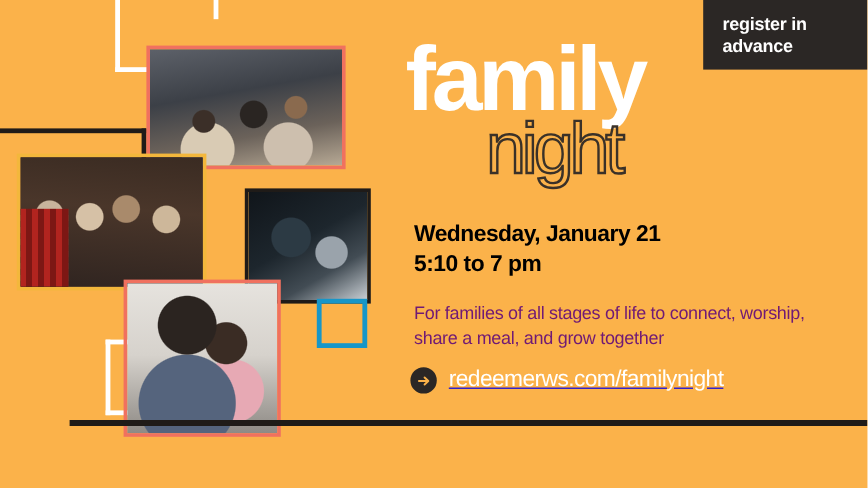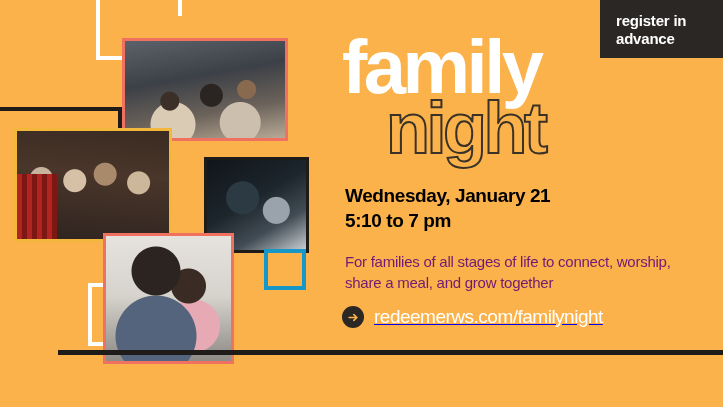--- a/index.html
+++ b/index.html
@@ -136,21 +136,21 @@
       radial-gradient(circle at 66% 40%, #3a2c24 0 17px, transparent 18px),
       radial-gradient(circle at 40% 80%, #55647d 0 40px, transparent 41px),
       radial-gradient(circle at 70% 72%, #e7a9b4 0 26px, transparent 27px),
       linear-gradient(180deg, #e6e3de 0%, #d6d2cc 48%, #8e8a85 100%);
   }
 
   
   .badge {
     position: absolute;
     right: 0; top: 0;
-    width: 123px; height: 58px;
+    width: 137px; height: 58px;
     background: #2B2725;
     box-sizing: border-box;
     padding: 12px 0 0 16px;
   }
   .badge-text {
     color: #ffffff;
     font-size: 15px;
     font-weight: bold;
     line-height: 1.18;
     letter-spacing: -0.2px;
@@ -161,22 +161,22 @@
   .headline { position: absolute; left: 338px; top: 36px; text-align: center; }
   .word-family {
     color: #ffffff;
     font-size: 76px;
     font-weight: bold;
     line-height: 0.82;
     letter-spacing: -3.5px;
     margin: 0;
   }
   .word-night {
-    font-size: 72px;
-    font-weight: bold;
+    font-size: 60px;
+    font-weight: normal;
     line-height: 0.86;
     letter-spacing: -3.5px;
     margin: 0;
     margin-left: 48px;
     color: transparent;
     -webkit-text-stroke: 2px #3A3128;
     text-stroke: 2px #3A3128;
   }
 
   

